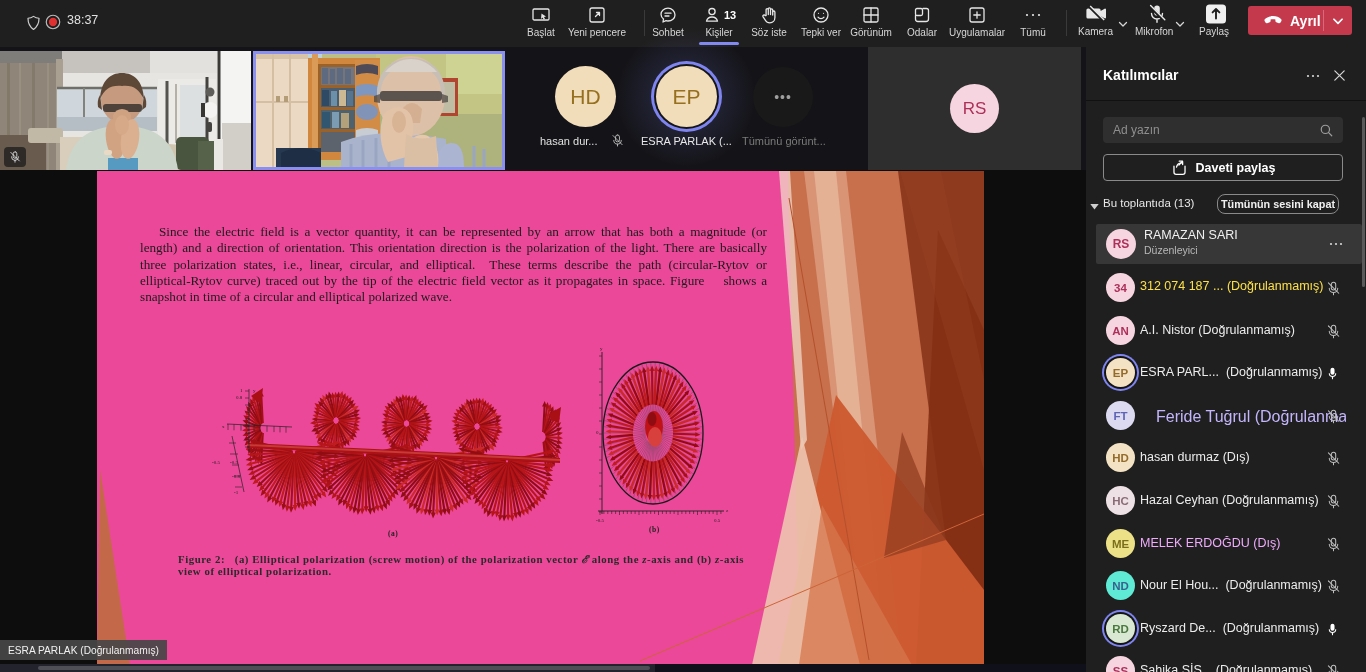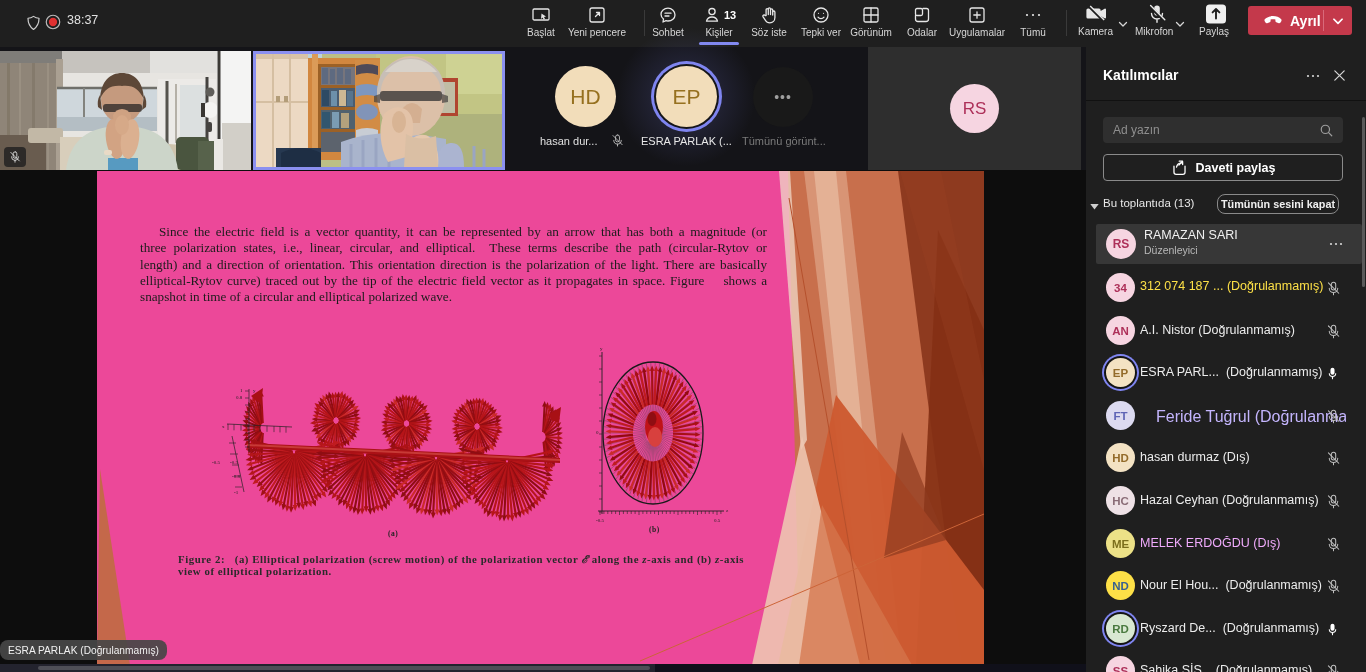--- a/index.html
+++ b/index.html
@@ -873,31 +873,31 @@
         <line x1="720.9" y1="511" x2="720.9" y2="514" stroke="#222" stroke-width="0.6"></line>
         <text x="600" y="350" font-size="5" fill="#222" font-family="Liberation Serif, serif">y</text>
         <text x="596" y="434" font-size="5" fill="#222" font-family="Liberation Serif, serif">0</text>
         <text x="596" y="522" font-size="5" fill="#222" font-family="Liberation Serif, serif">-0.5</text>
         <text x="714" y="522" font-size="5" fill="#222" font-family="Liberation Serif, serif">0.5</text>
         <text x="726" y="512" font-size="5" fill="#222" font-family="Liberation Serif, serif">z</text>
       </g>
     </svg>
   <div class="abs" style="left:43px;top:53px;width:627px;font-family:'Liberation Serif',serif;font-size:13.2px;line-height:16.3px;color:#1c1c1c">
       <div style="text-align:justify;text-align-last:justify;text-indent:19px;">Since the electric field is a vector quantity, it can be represented by an arrow that has both a magnitude (or</div>
+      <div style="text-align:justify;text-align-last:justify;">length) and a direction of orientation. This orientation direction is the polarization of the light. There are basically</div>
       <div style="text-align:justify;text-align-last:justify;">three polarization states, i.e., linear, circular, and elliptical.&nbsp; These terms describe the path (circular-Rytov or</div>
-      <div style="text-align:justify;text-align-last:justify;">length) and a direction of orientation. This orientation direction is the polarization of the light. There are basically</div>
       <div style="text-align:justify;text-align-last:justify;">elliptical-Rytov curve) traced out by the tip of the electric field vector as it propagates in space. Figure&nbsp;&nbsp;&nbsp; shows a</div>
       <div style="">snapshot in time of a circular and elliptical polarized wave.</div>
     </div>
   <div class="abs" style="left:291px;top:353px;width:30px;font-family:'Liberation Serif',serif;font-size:8px;color:#222"></div>
   <div class="abs" style="left:291px;top:358px;font-family:'Liberation Serif',serif;font-weight:bold;font-size:7.5px;color:#222;letter-spacing:.5px">(a)</div>
   <div class="abs" style="left:552px;top:354px;font-family:'Liberation Serif',serif;font-weight:bold;font-size:7.5px;color:#222;letter-spacing:.5px">(b)</div>
   <div class="abs" style="left:81px;top:382px;width:600px;font-family:'Liberation Serif',serif;font-weight:bold;font-size:10.8px;line-height:12.2px;color:#2a2a2a;letter-spacing:.55px">Figure 2: &nbsp; (a) Elliptical polarization (screw motion) of the polarization vector <i>ℰ</i> along the <i>z</i>-axis and (b) <i>z</i>-axis<br>view of elliptical polarization.</div>
 </div>
-<div class="abs" style="left:0;top:640px;height:20px;background:rgba(70,70,70,.92);border-radius:8px;padding:4px 8px;display:flex;align-items:center;font-size:10.2px;color:#f0f0f0">ESRA PARLAK (Doğrulanmamış)</div>
+<div class="abs" style="left:0;top:640px;height:20px;background:rgba(70,70,70,.92);border-radius:0;padding:4px 8px;display:flex;align-items:center;font-size:10.2px;color:#f0f0f0">ESRA PARLAK (Doğrulanmamış)</div>
 
 <div class="abs" style="left:0;top:664px;width:1086px;height:8px;background:#10101a"></div>
 <div class="abs" style="left:0;top:664px;width:655px;height:8px;background:#23232e"></div>
 <div class="abs" style="left:38px;top:666px;width:612px;height:4px;border-radius:2px;background:#4e4e56"></div>
 
 <div class="abs" style="left:1086px;top:47px;width:280px;height:625px;background:#1f1f1f"></div>
 <div class="abs" style="left:1103px;top:67px;font-size:14px;font-weight:bold;color:#fff">Katılımcılar</div>
 <div class="abs" style="left:1305px;top:68px"><svg width="16" height="16" viewBox="0 0 16 16">
       <circle cx="3" cy="8" r="1.1" fill="#d6d6d6"></circle>
       <circle cx="8" cy="8" r="1.1" fill="#d6d6d6"></circle>
@@ -994,21 +994,21 @@
 <div style="position:absolute;left:1096px;top:529px;width:266px;height:30px">
 <div style="position:absolute;left:10px;top:0;width:29px;height:29px;border-radius:50%;background:#ece187;display:flex;align-items:center;justify-content:center;font-weight:bold;font-size:11.5px;color:#7c6f1c">ME</div>
 <div style="position:absolute;left:44px;top:7px;font-size:12.5px;color:#f0abfc;white-space:nowrap;max-width:190px;overflow:hidden">MELEK ERDOĞDU (Dış)</div>
 <div style="position:absolute;right:20px;top:7px"><svg width="17" height="17" viewBox="0 0 20 20" fill="none" stroke="#bfbfbf" stroke-width="1.2" stroke-linecap="round">
         <rect x="7.4" y="2.6" width="5.2" height="9.2" rx="2.6"></rect>
         <path d="M5 9.8a5 5 0 0010 0M10 14.8v2.6"></path>
         <line x1="4" y1="3.4" x2="16.2" y2="15.6"></line>
       </svg></div>
   </div>
 <div style="position:absolute;left:1096px;top:571px;width:266px;height:30px">
-<div style="position:absolute;left:10px;top:0;width:29px;height:29px;border-radius:50%;background:#fde047;display:flex;align-items:center;justify-content:center;font-weight:bold;font-size:11.5px;color:#39618f">ND</div>
+<div style="position:absolute;left:10px;top:0;width:29px;height:29px;border-radius:50%;background:#5eead4;display:flex;align-items:center;justify-content:center;font-weight:bold;font-size:11.5px;color:#39618f">ND</div>
 <div style="position:absolute;left:44px;top:7px;font-size:12.5px;color:#ececec;white-space:nowrap;max-width:190px;overflow:hidden">Nour El Hou...&nbsp; (Doğrulanmamış)</div>
 <div style="position:absolute;right:20px;top:7px"><svg width="17" height="17" viewBox="0 0 20 20" fill="none" stroke="#bfbfbf" stroke-width="1.2" stroke-linecap="round">
         <rect x="7.4" y="2.6" width="5.2" height="9.2" rx="2.6"></rect>
         <path d="M5 9.8a5 5 0 0010 0M10 14.8v2.6"></path>
         <line x1="4" y1="3.4" x2="16.2" y2="15.6"></line>
       </svg></div>
   </div>
 <div style="position:absolute;left:1096px;top:614px;width:266px;height:30px">
 <div style="position:absolute;left:10px;top:0;width:29px;height:29px;border-radius:50%;background:#d8e8d2;box-shadow:0 0 0 2px #141414,0 0 0 4px #7f85f0;display:flex;align-items:center;justify-content:center;font-weight:bold;font-size:11.5px;color:#49793f">RD</div>
 <div style="position:absolute;left:44px;top:7px;font-size:12.5px;color:#ececec;white-space:nowrap;max-width:190px;overflow:hidden">Ryszard De...&nbsp; (Doğrulanmamış)</div>

